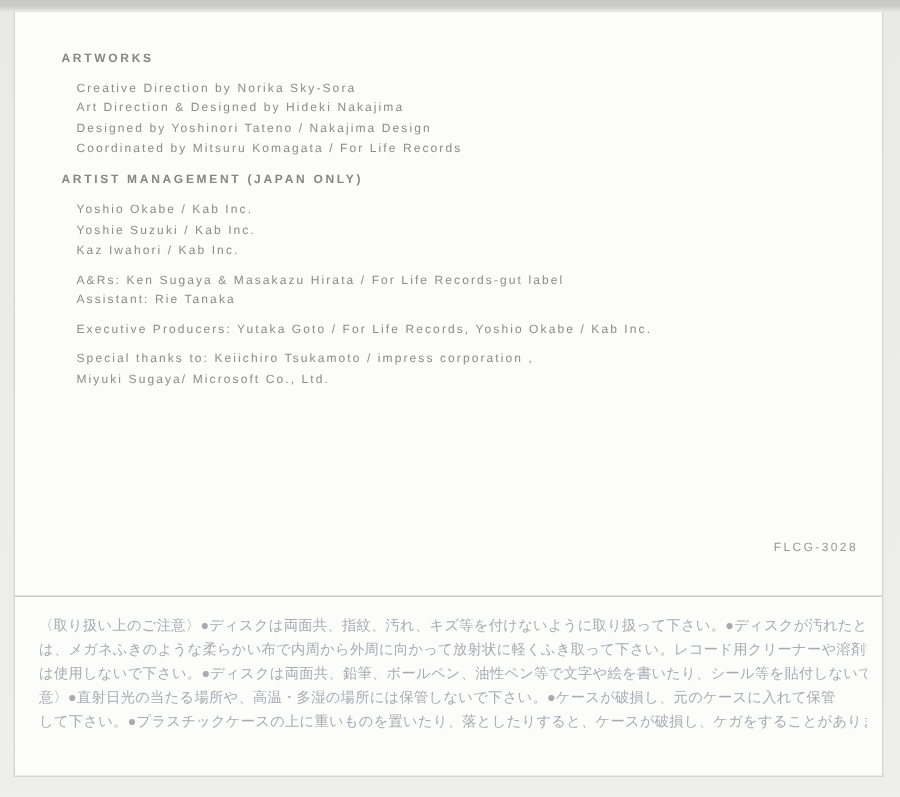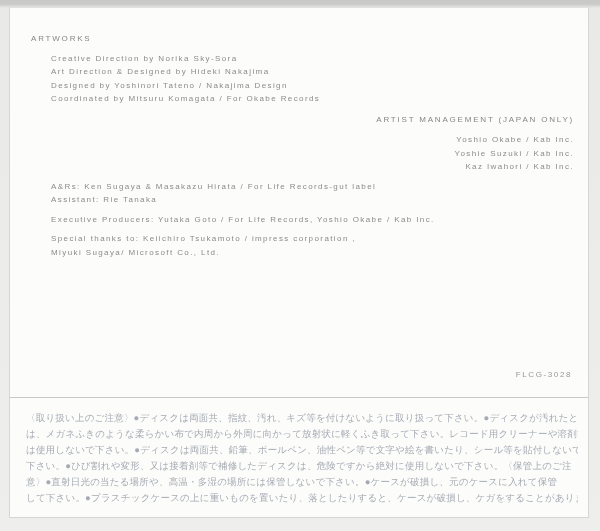--- a/index.html
+++ b/index.html
@@ -20,27 +20,28 @@
     border-top-color:#e2e2e0;
     box-sizing:border-box;
   }
   .credits{
     position:absolute;left:21px;top:24px;right:14px;
     color:#8b8b8b;
     font-size:8px;letter-spacing:1.4px;line-height:13.5px;
   }
   .heading{
     letter-spacing:1.8px;color:#868686;
-    margin:0 0 6px 0;
+    margin:0 0 6px 10px;
+    font-weight:bold;
   }
   .group{margin:0 0 6px 0;}
   .group .line{display:block;white-space:nowrap;margin-left:20px;}
-  .gap-lg{margin-top:7px;text-align:right;}
+  .gap-lg{margin-top:7px;}
   .catalog{
-    position:absolute;right:16px;top:362px;
+    position:absolute;right:16px;top:352px;
     font-size:8px;letter-spacing:1.6px;color:#979795;text-align:center;
   }
   .separator{
     position:absolute;left:0;right:0;top:389px;
     border-top:1px solid #c8c8c6;height:0;
   }
   .notes{
     position:absolute;left:16px;right:10px;top:402px;
     color:#a6abb3;
     font-size:9.5px;line-height:16px;letter-spacing:0.2px;
@@ -53,21 +54,21 @@
 
 <div class="scan">
   <div class="page">
 
     <div class="credits">
       <div class="heading">ARTWORKS</div>
       <p class="group">
         <span class="line">Creative Direction by Norika Sky-Sora</span>
         <span class="line">Art Direction &amp; Designed by Hideki Nakajima</span>
         <span class="line">Designed by Yoshinori Tateno / Nakajima Design</span>
-        <span class="line">Coordinated by Mitsuru Komagata / For Okabe Records</span>
+        <span class="line">Coordinated by Mitsuru Komagata / For Life Records</span>
       </p>
 
       <div class="heading gap-lg">ARTIST MANAGEMENT (JAPAN ONLY)</div>
       <p class="group gap-lg">
         <span class="line">Yoshio Okabe / Kab Inc.</span>
         <span class="line">Yoshie Suzuki / Kab Inc.</span>
         <span class="line">Kaz Iwahori / Kab Inc.</span>
       </p>
 
       <p class="group">
@@ -87,19 +88,18 @@
     </div>
 
     <div class="catalog">FLCG-3028</div>
 
     <div class="separator"></div>
 
     <div class="notes">
       <div class="note-line">〈取り扱い上のご注意〉●ディスクは両面共、指紋、汚れ、キズ等を付けないように取り扱って下さい。●ディスクが汚れたとき</div>
       <div class="note-line">は、メガネふきのような柔らかい布で内周から外周に向かって放射状に軽くふき取って下さい。レコード用クリーナーや溶剤等</div>
       <div class="note-line">は使用しないで下さい。●ディスクは両面共、鉛筆、ボールペン、油性ペン等で文字や絵を書いたり、シール等を貼付しないで</div>
-      <div class="note-line">下さい。●ひび割れや変形、又は接着剤等で補修したディスクは、危険ですから絶対に使用しないで下さい。〈保管上のご注</div>
       <div class="note-line">意〉●直射日光の当たる場所や、高温・多湿の場所には保管しないで下さい。●ケースが破損し、元のケースに入れて保管</div>
       <div class="note-line">して下さい。●プラスチックケースの上に重いものを置いたり、落としたりすると、ケースが破損し、ケガをすることがあります。</div>
     </div>
 
   </div>
 </div>
 
 </body></html>

